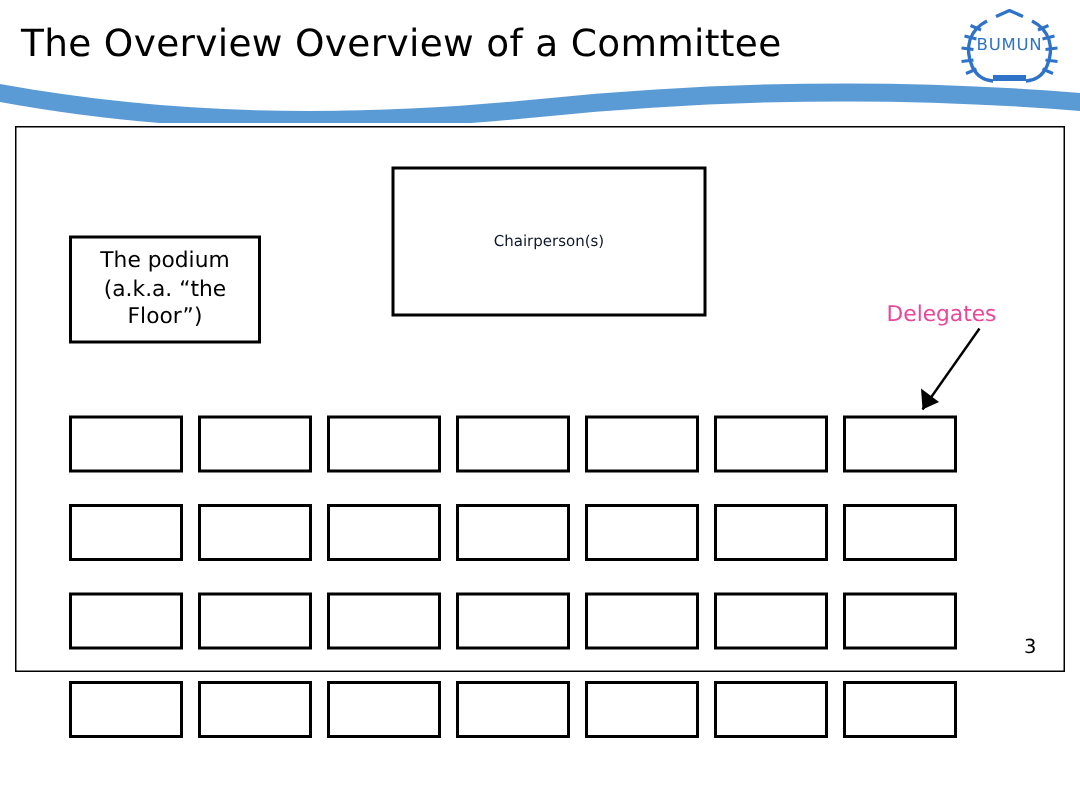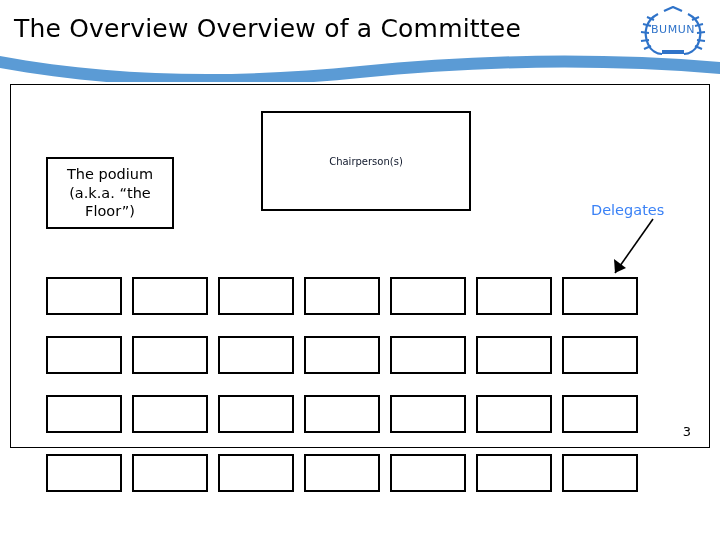--- a/index.html
+++ b/index.html
@@ -107,21 +107,21 @@
     text-align: center;
     color: #0f172a;
   }
 
   
   #delegates-label {
     position: absolute;
     left: 580px;
     top: 117px;
     font-size: 14.5px;
-    color: #3b82f6;
+    color: #ec4899;
     white-space: nowrap;
   }
   #delegates-arrow {
     position: absolute;
     left: 580px;
     top: 130px;
     width: 90px;
     height: 75px;
   }
 

